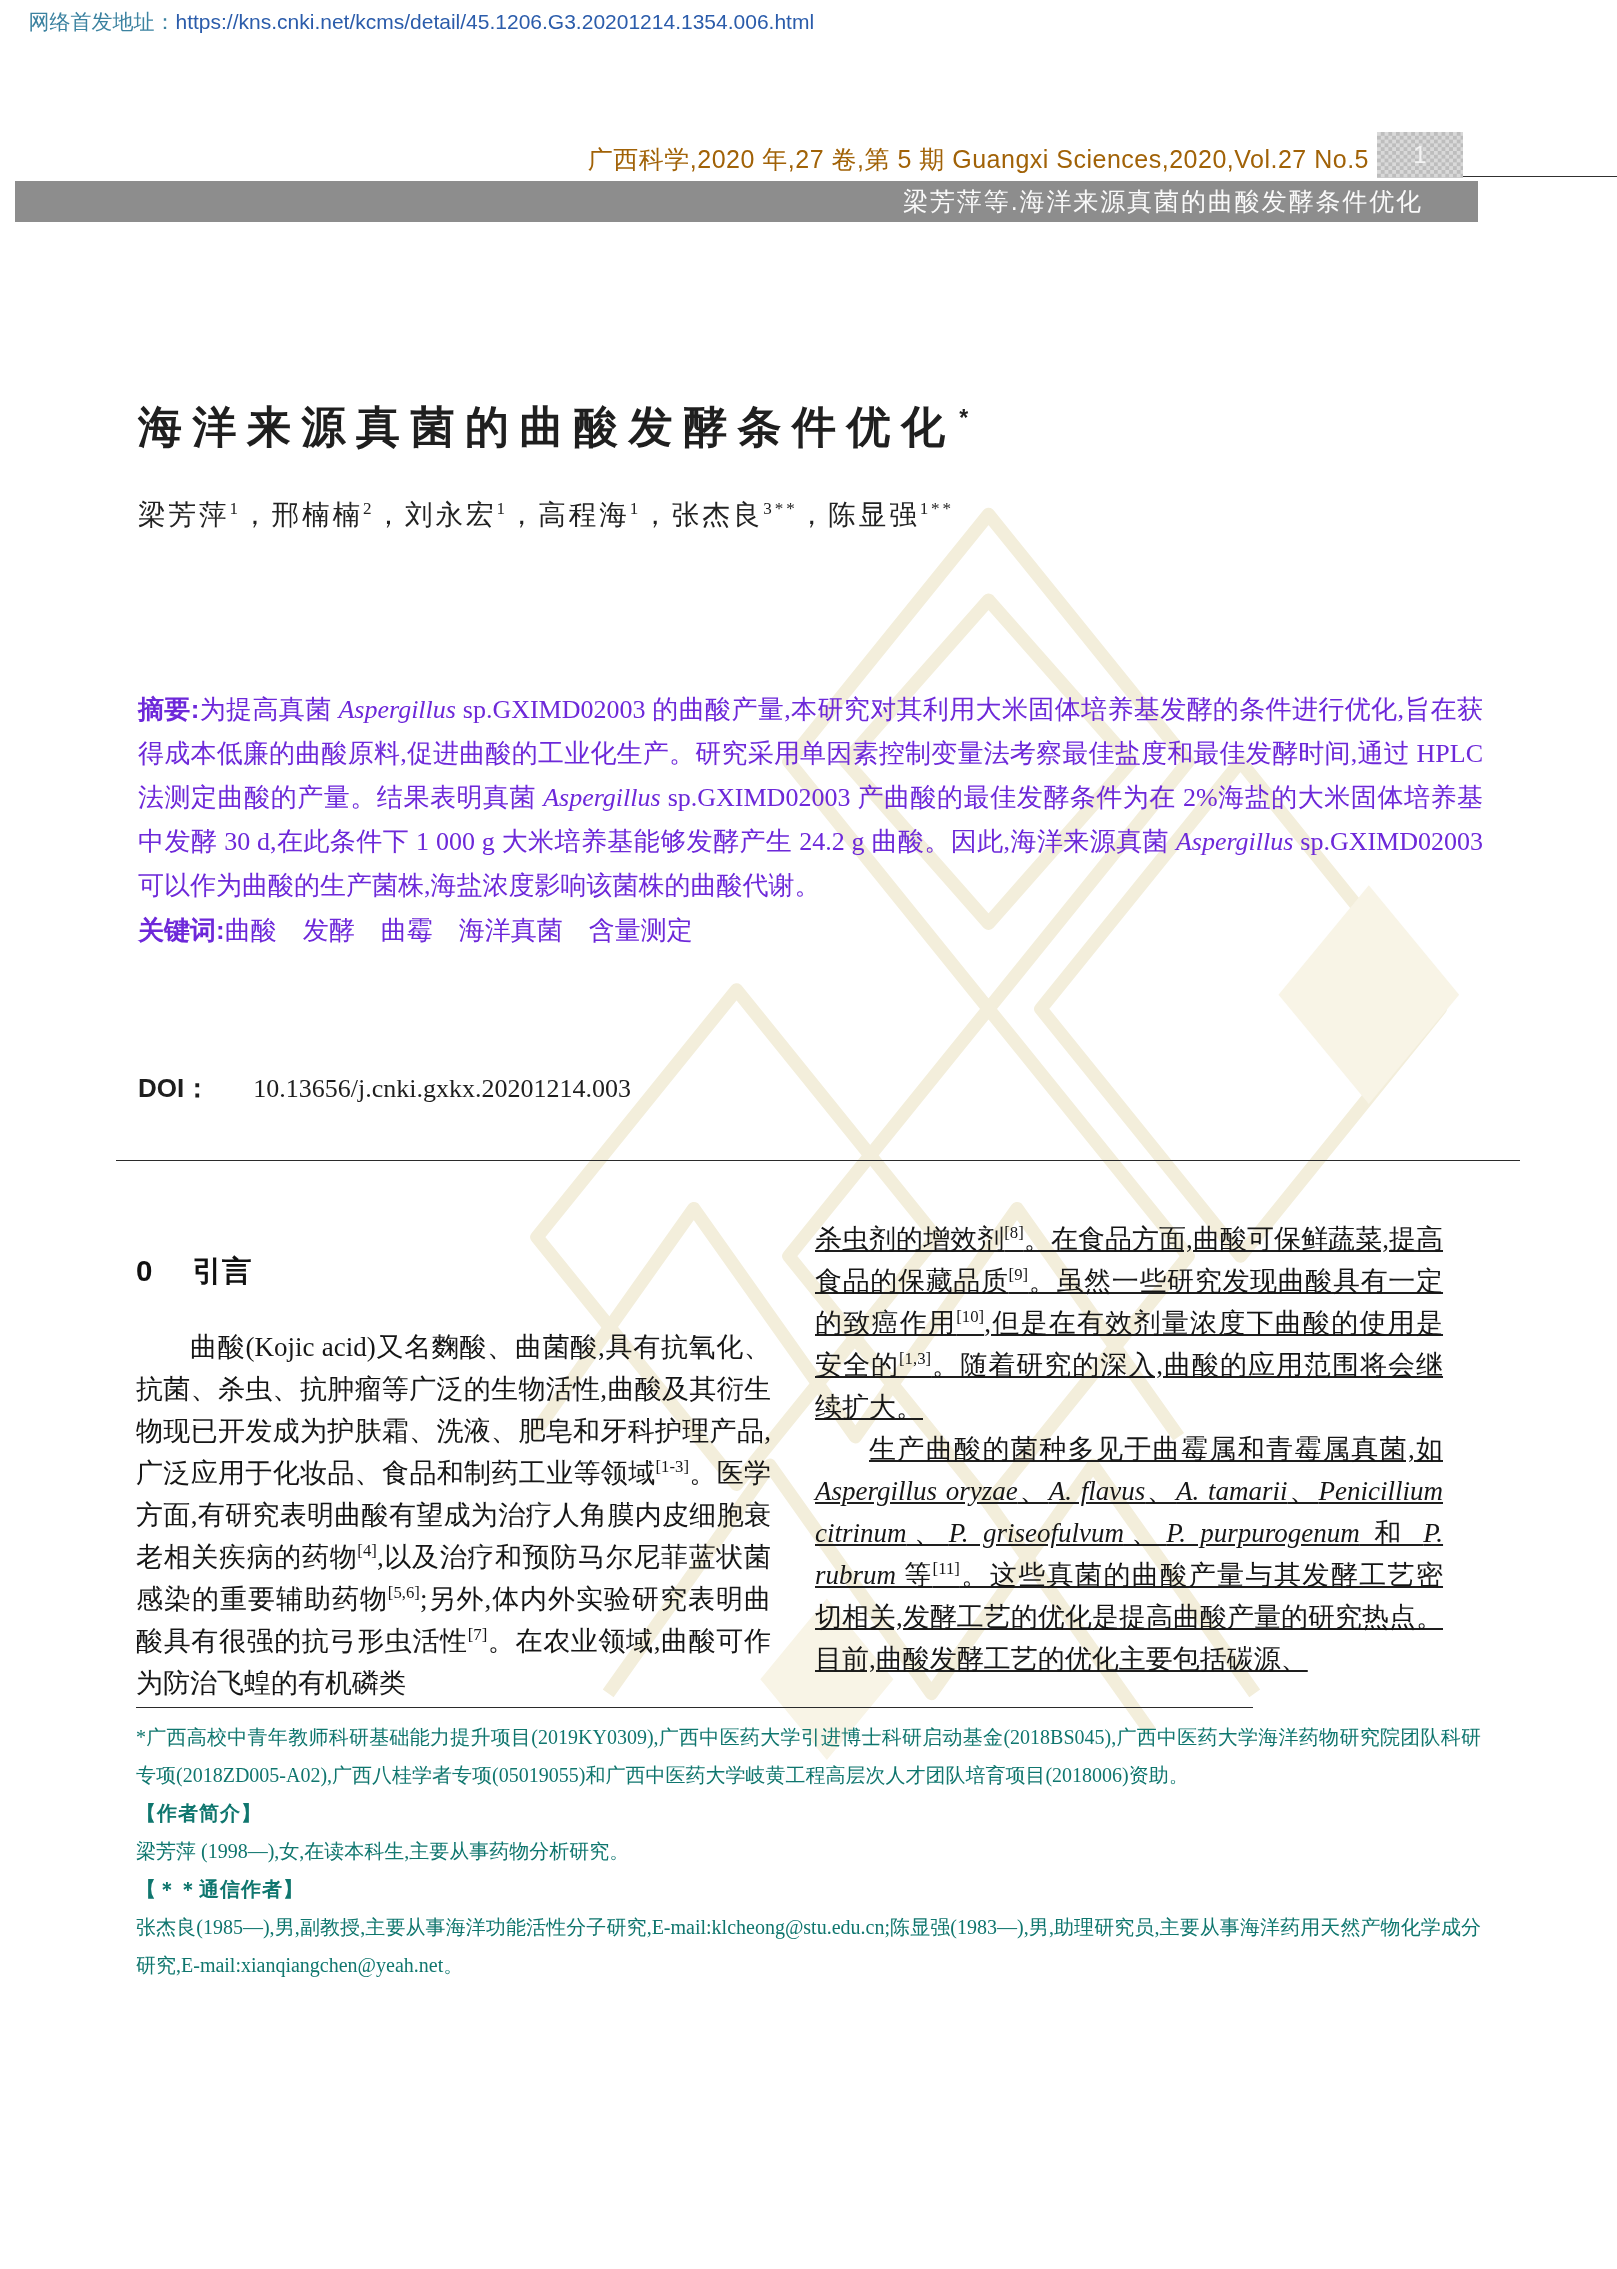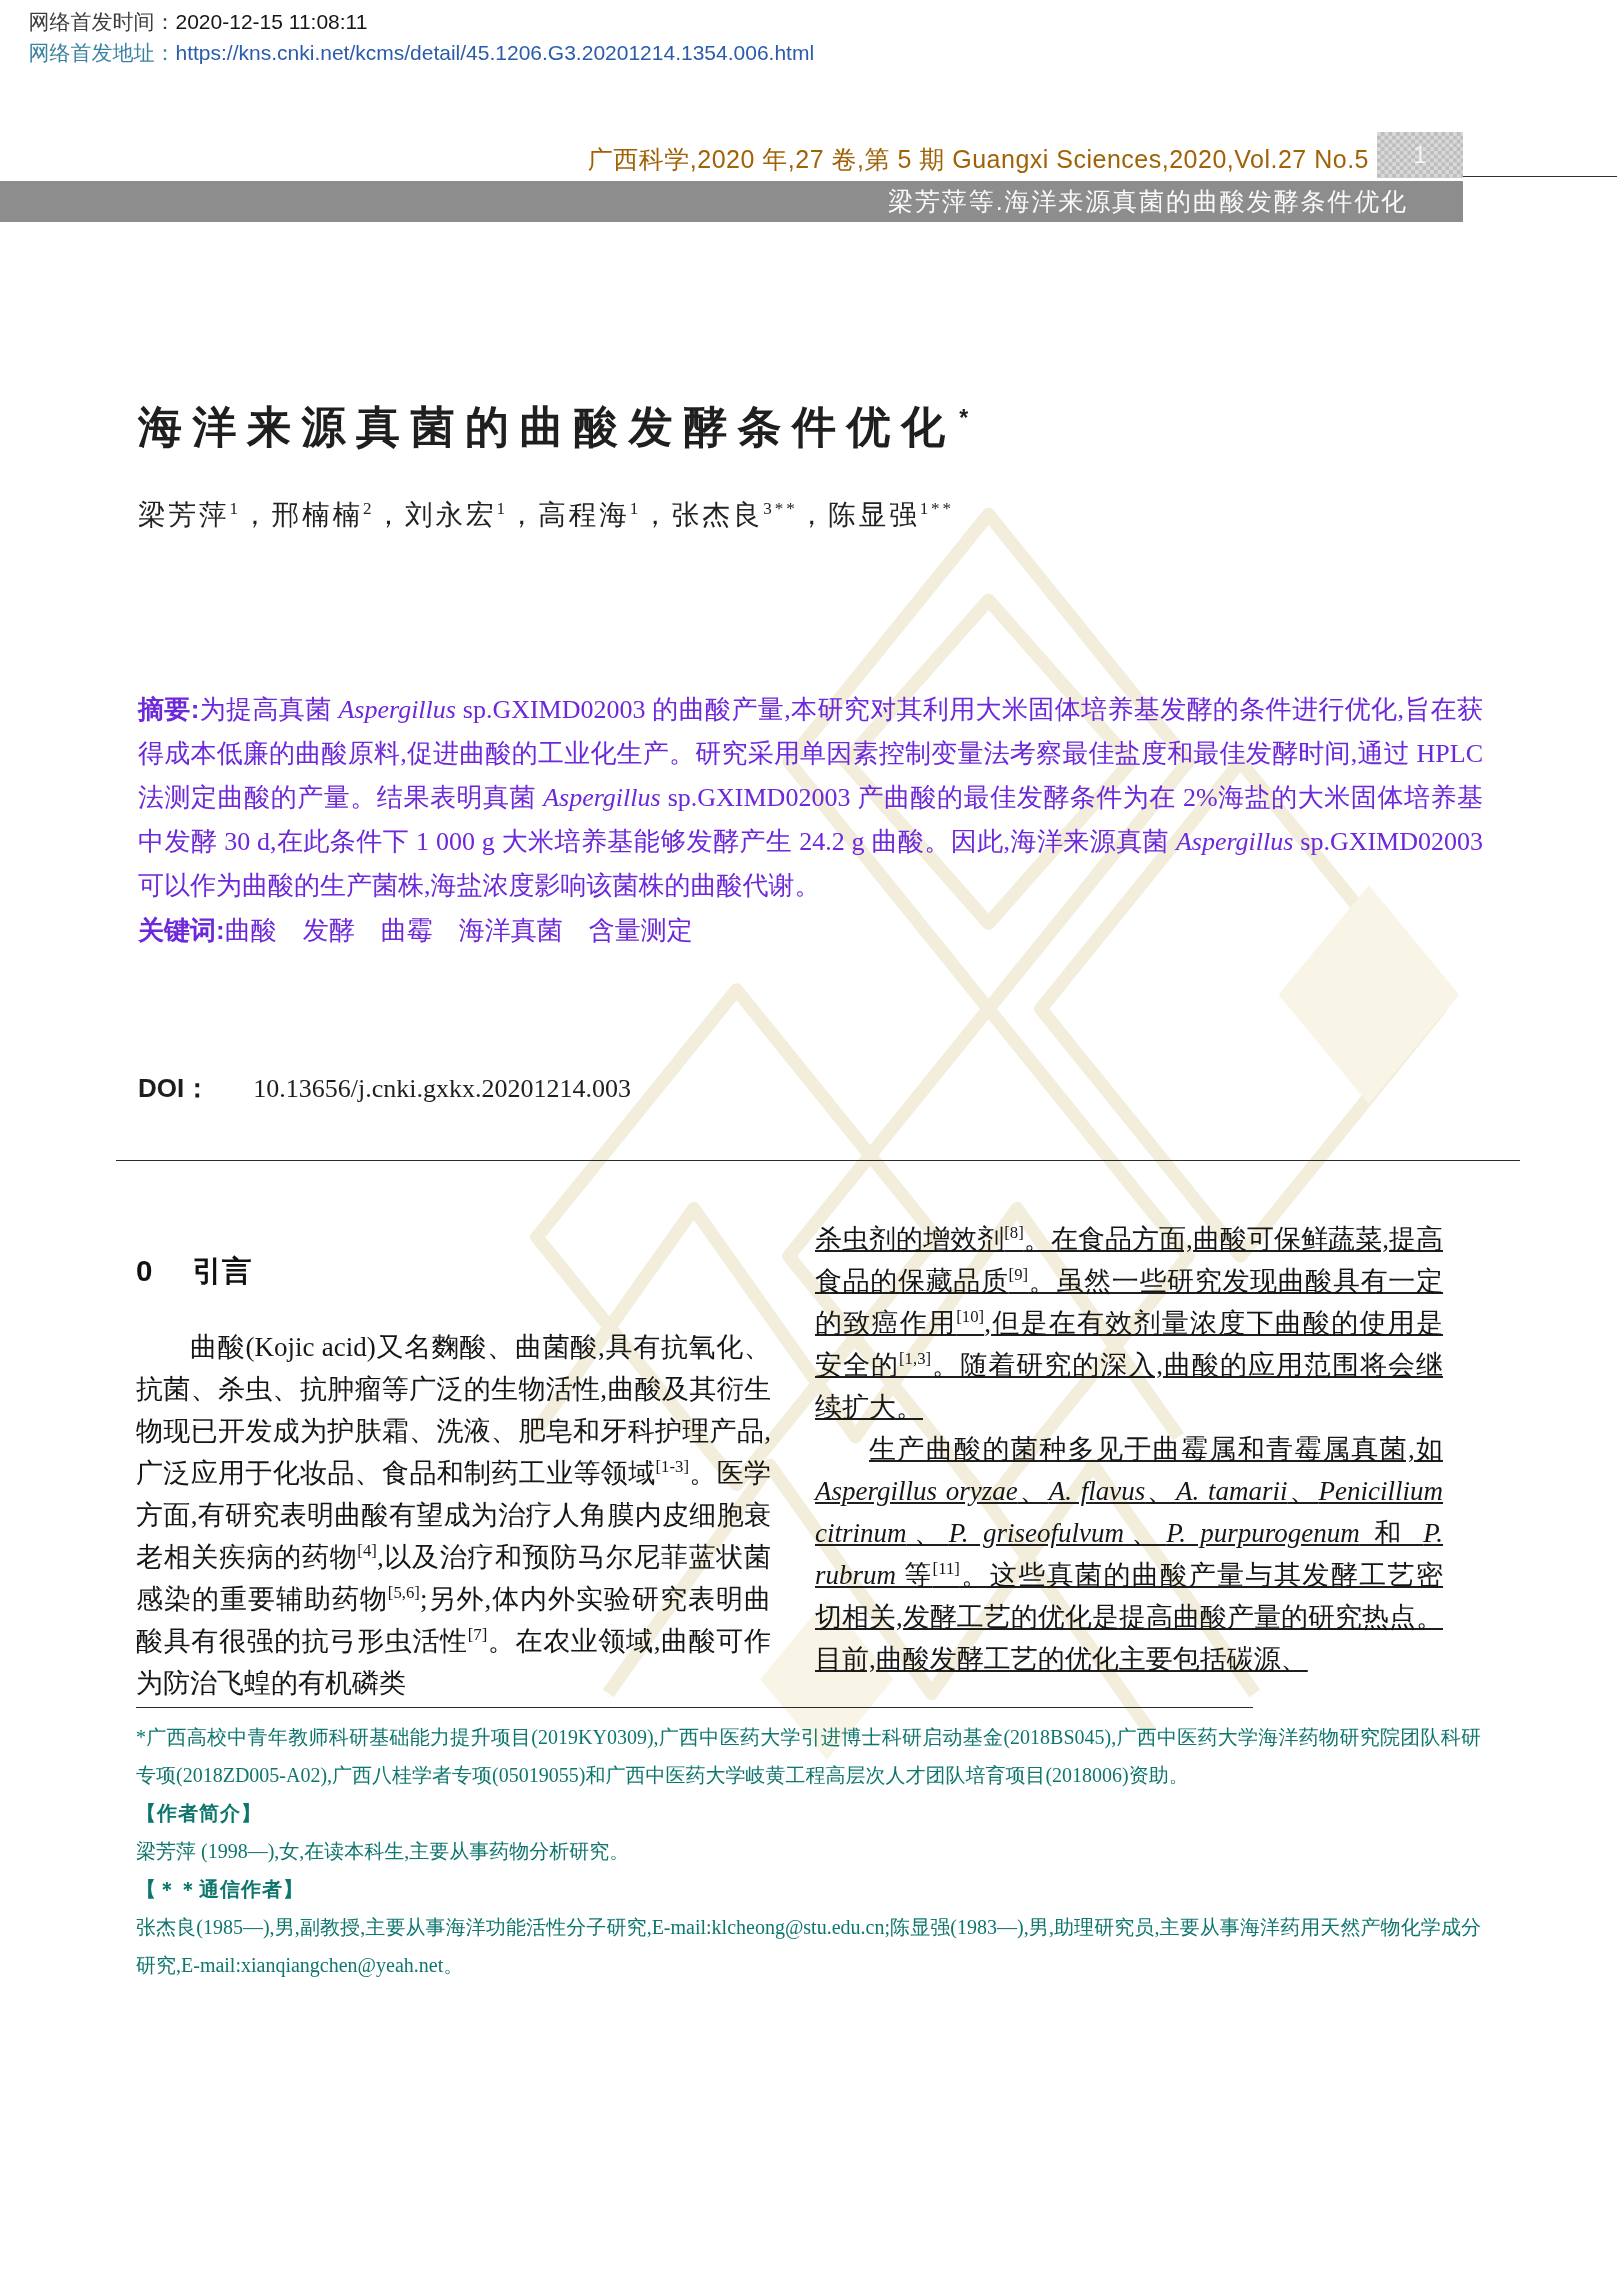--- a/index.html
+++ b/index.html
@@ -22,21 +22,21 @@
   
   .journal-line{left:323px;top:143px;width:1046px;text-align:right;
     font-size:25px;color:#a16207;z-index:2;letter-spacing:0.5px;
     font-family:"Liberation Sans","DejaVu Sans",sans-serif;}
   .pagenum-box{left:1377px;top:132px;width:86px;height:46px;z-index:2;
     background:#c4c4c4;
     background:repeating-conic-gradient(#bdbdbd 0% 25%, #d9d9d9 0% 50%) 0 0 / 7.6px 7.6px;
     display:flex;align-items:center;justify-content:center;
     color:#f4f4f4;font-size:24px;font-family:"Liberation Sans","DejaVu Sans",sans-serif;}
   .header-rule{left:1463px;top:176px;width:155px;border-top:1.9px solid #303030;z-index:2;}
-  .running-bar{left:0;top:181px;width:1463px;height:41px;background:#8d8d8d;z-index:2;
+  .running-bar{left:15px;top:181px;width:1463px;height:41px;background:#8d8d8d;z-index:2;
     display:flex;align-items:center;justify-content:flex-end;
     padding-right:55px;box-sizing:border-box;}
   .running-title{color:#fafafa;font-size:25px;letter-spacing:1.9px;
     font-family:"Liberation Sans","DejaVu Sans",sans-serif;}
   
   .title{left:138px;top:398px;margin:0;z-index:2;
     font-family:"Liberation Sans","DejaVu Sans",sans-serif;
     font-weight:700;font-size:44px;color:#1f1f1f;letter-spacing:10.5px;white-space:nowrap;}
   .title-mark{font-size:23px;vertical-align:super;letter-spacing:0;margin-left:3.8px;}
   .authors{left:138px;top:496px;z-index:2;font-size:27.6px;color:#222;letter-spacing:2.9px;white-space:nowrap;}
@@ -84,23 +84,20 @@
       <path d="M160 1010 L330 770 L500 1010 L670 770 L840 1010"></path>
       <path d="M240 1280 L410 1040 L580 1280 L750 1040 L920 1280"></path>
       <path d="M640 1080 L810 1320"></path>
     </g>
     <polygon points="1040,430 1135,545 1040,660 945,545" fill="#f8f4e6" stroke="none"></polygon>
     <polygon points="470,1180 540,1265 470,1350 400,1265" fill="#f8f4e6" stroke="none"></polygon>
   </svg>
 
   <div class="abs prepub">
     <div class="prepub-row">
-      <span class="lbl-time">网络首发时间：</span><span class="val-time">2020-12-15 11:08:11</span>
-    </div>
-    <div class="prepub-row">
       <span class="lbl-addr">网络首发地址：</span><a class="prepub-url">https://kns.cnki.net/kcms/detail/45.1206.G3.20201214.1354.006.html</a>
     </div>
   </div>
 
   <div class="abs journal-line">广西科学,2020 年,27 卷,第 5 期 Guangxi Sciences,2020,Vol.27 No.5</div>
   <div class="abs pagenum-box">
     <span>1</span>
   </div>
   <div class="abs header-rule"></div>
   <div class="abs running-bar">

